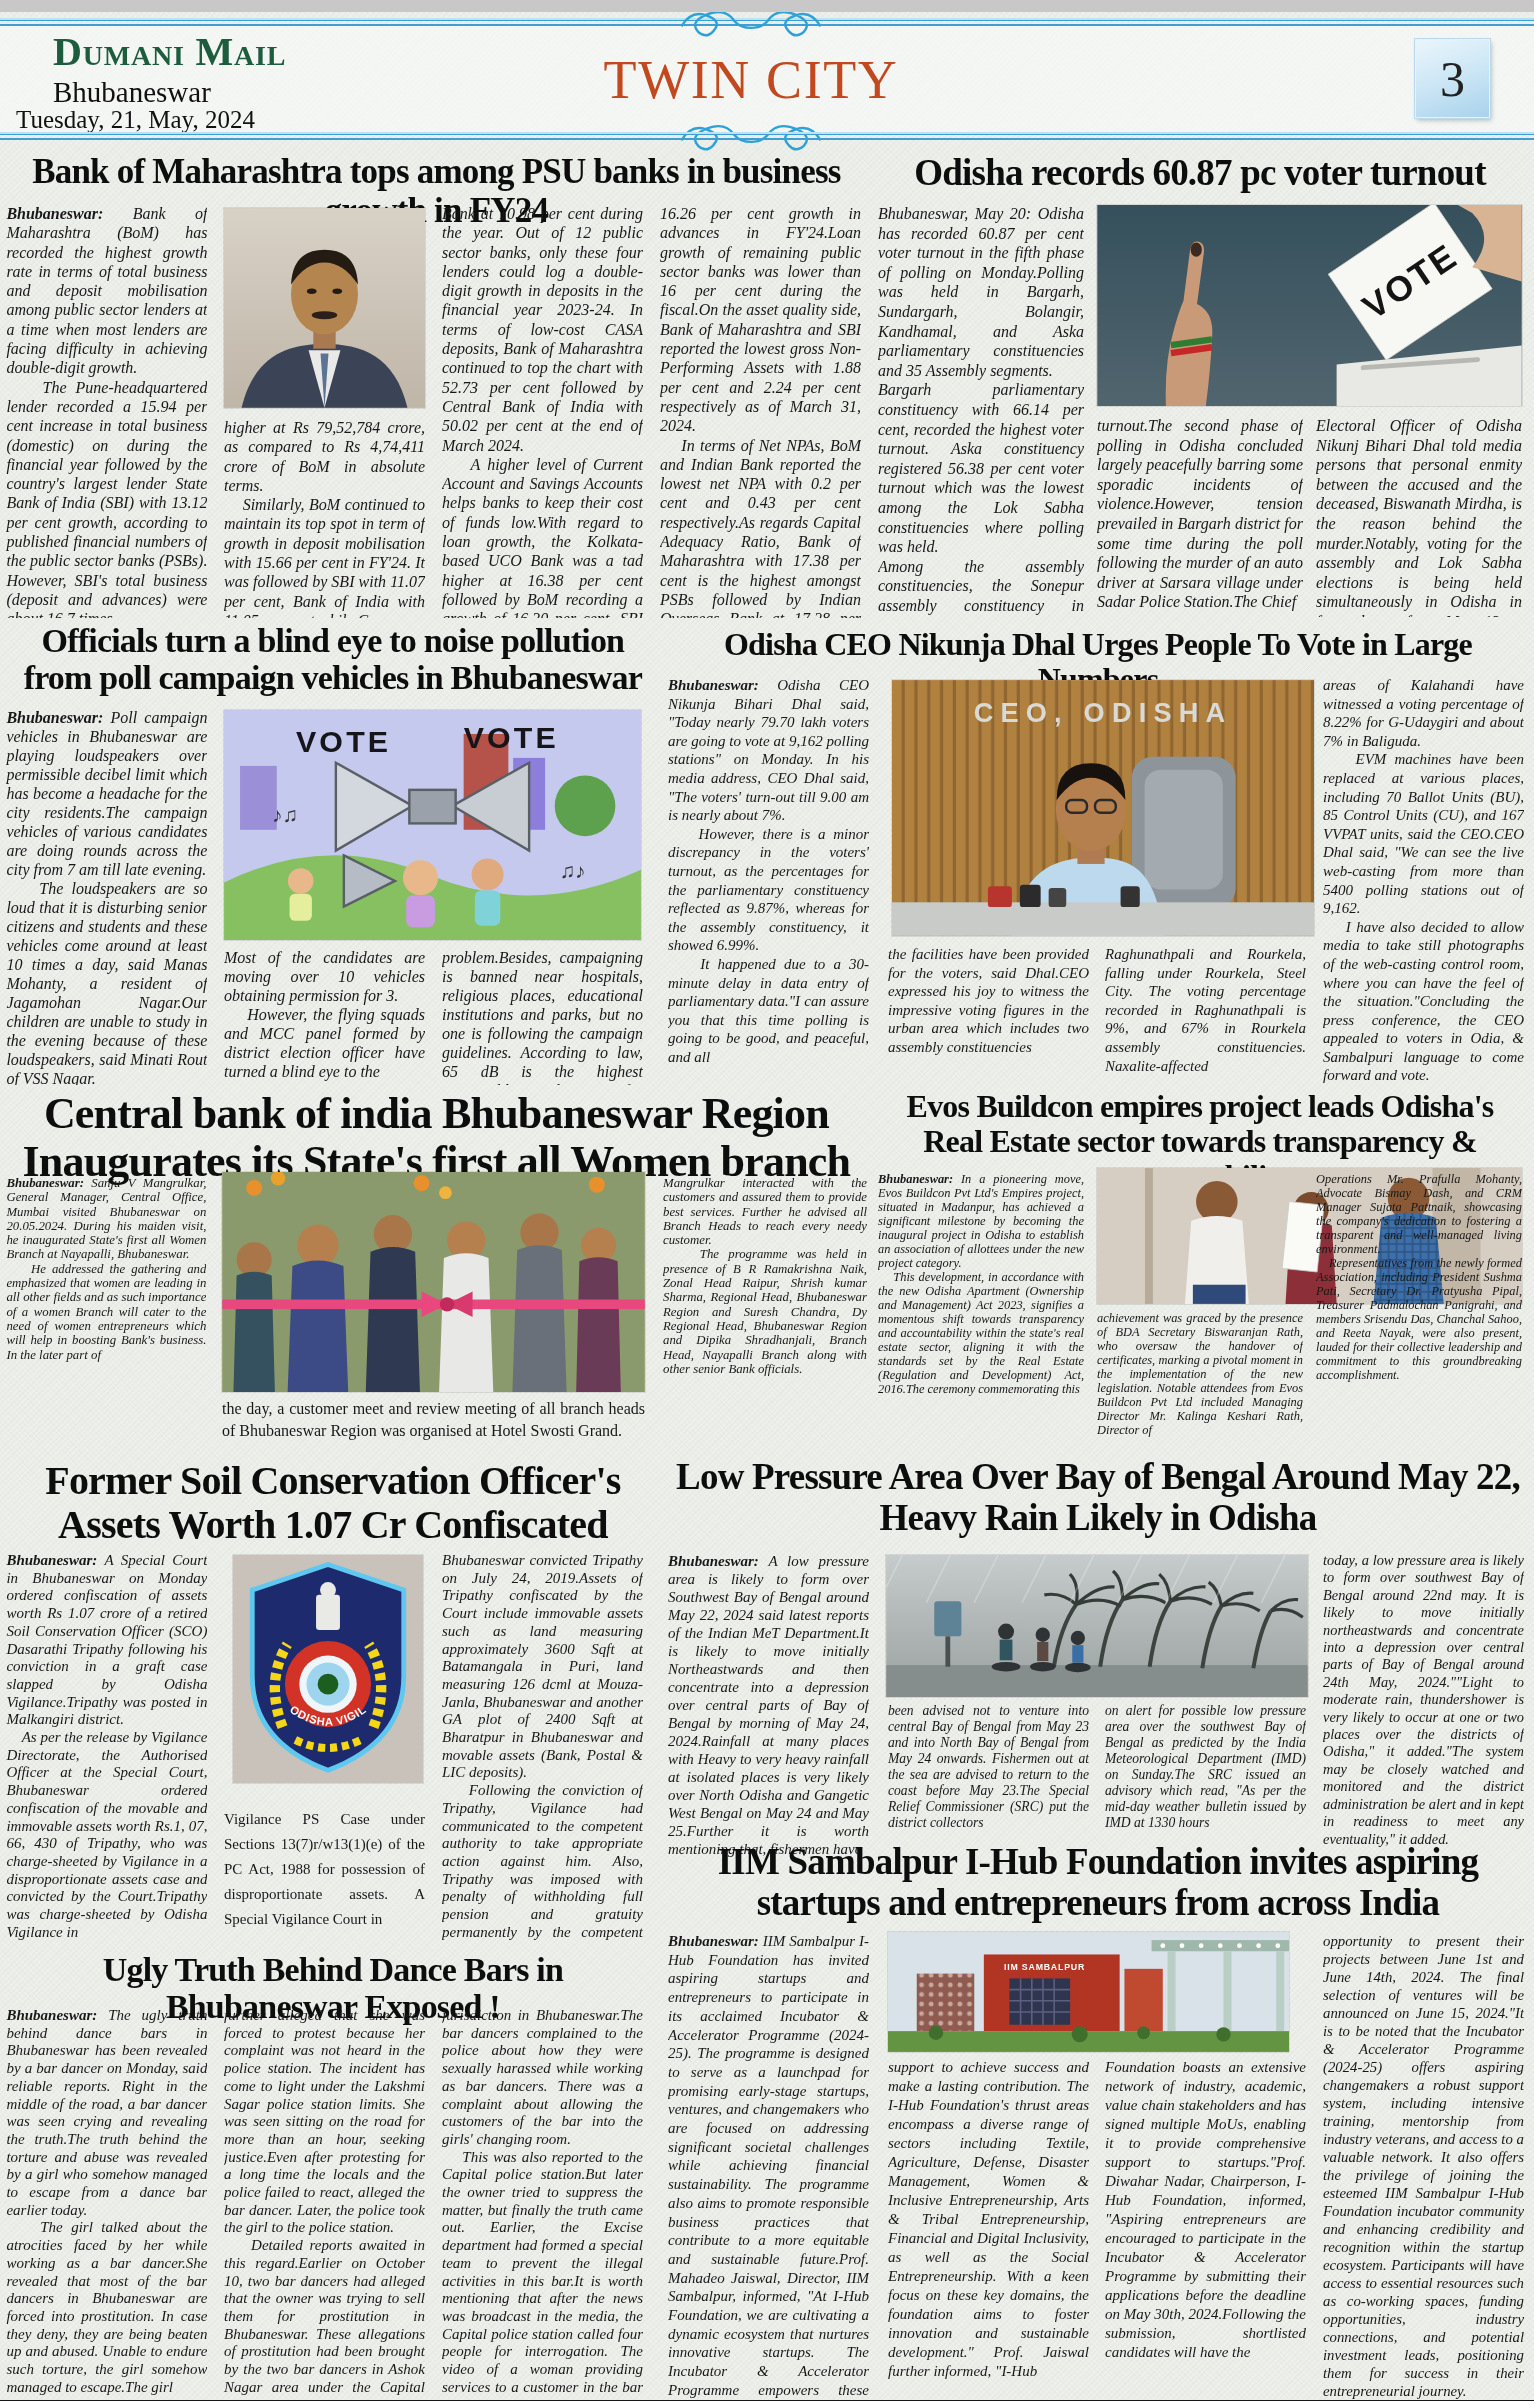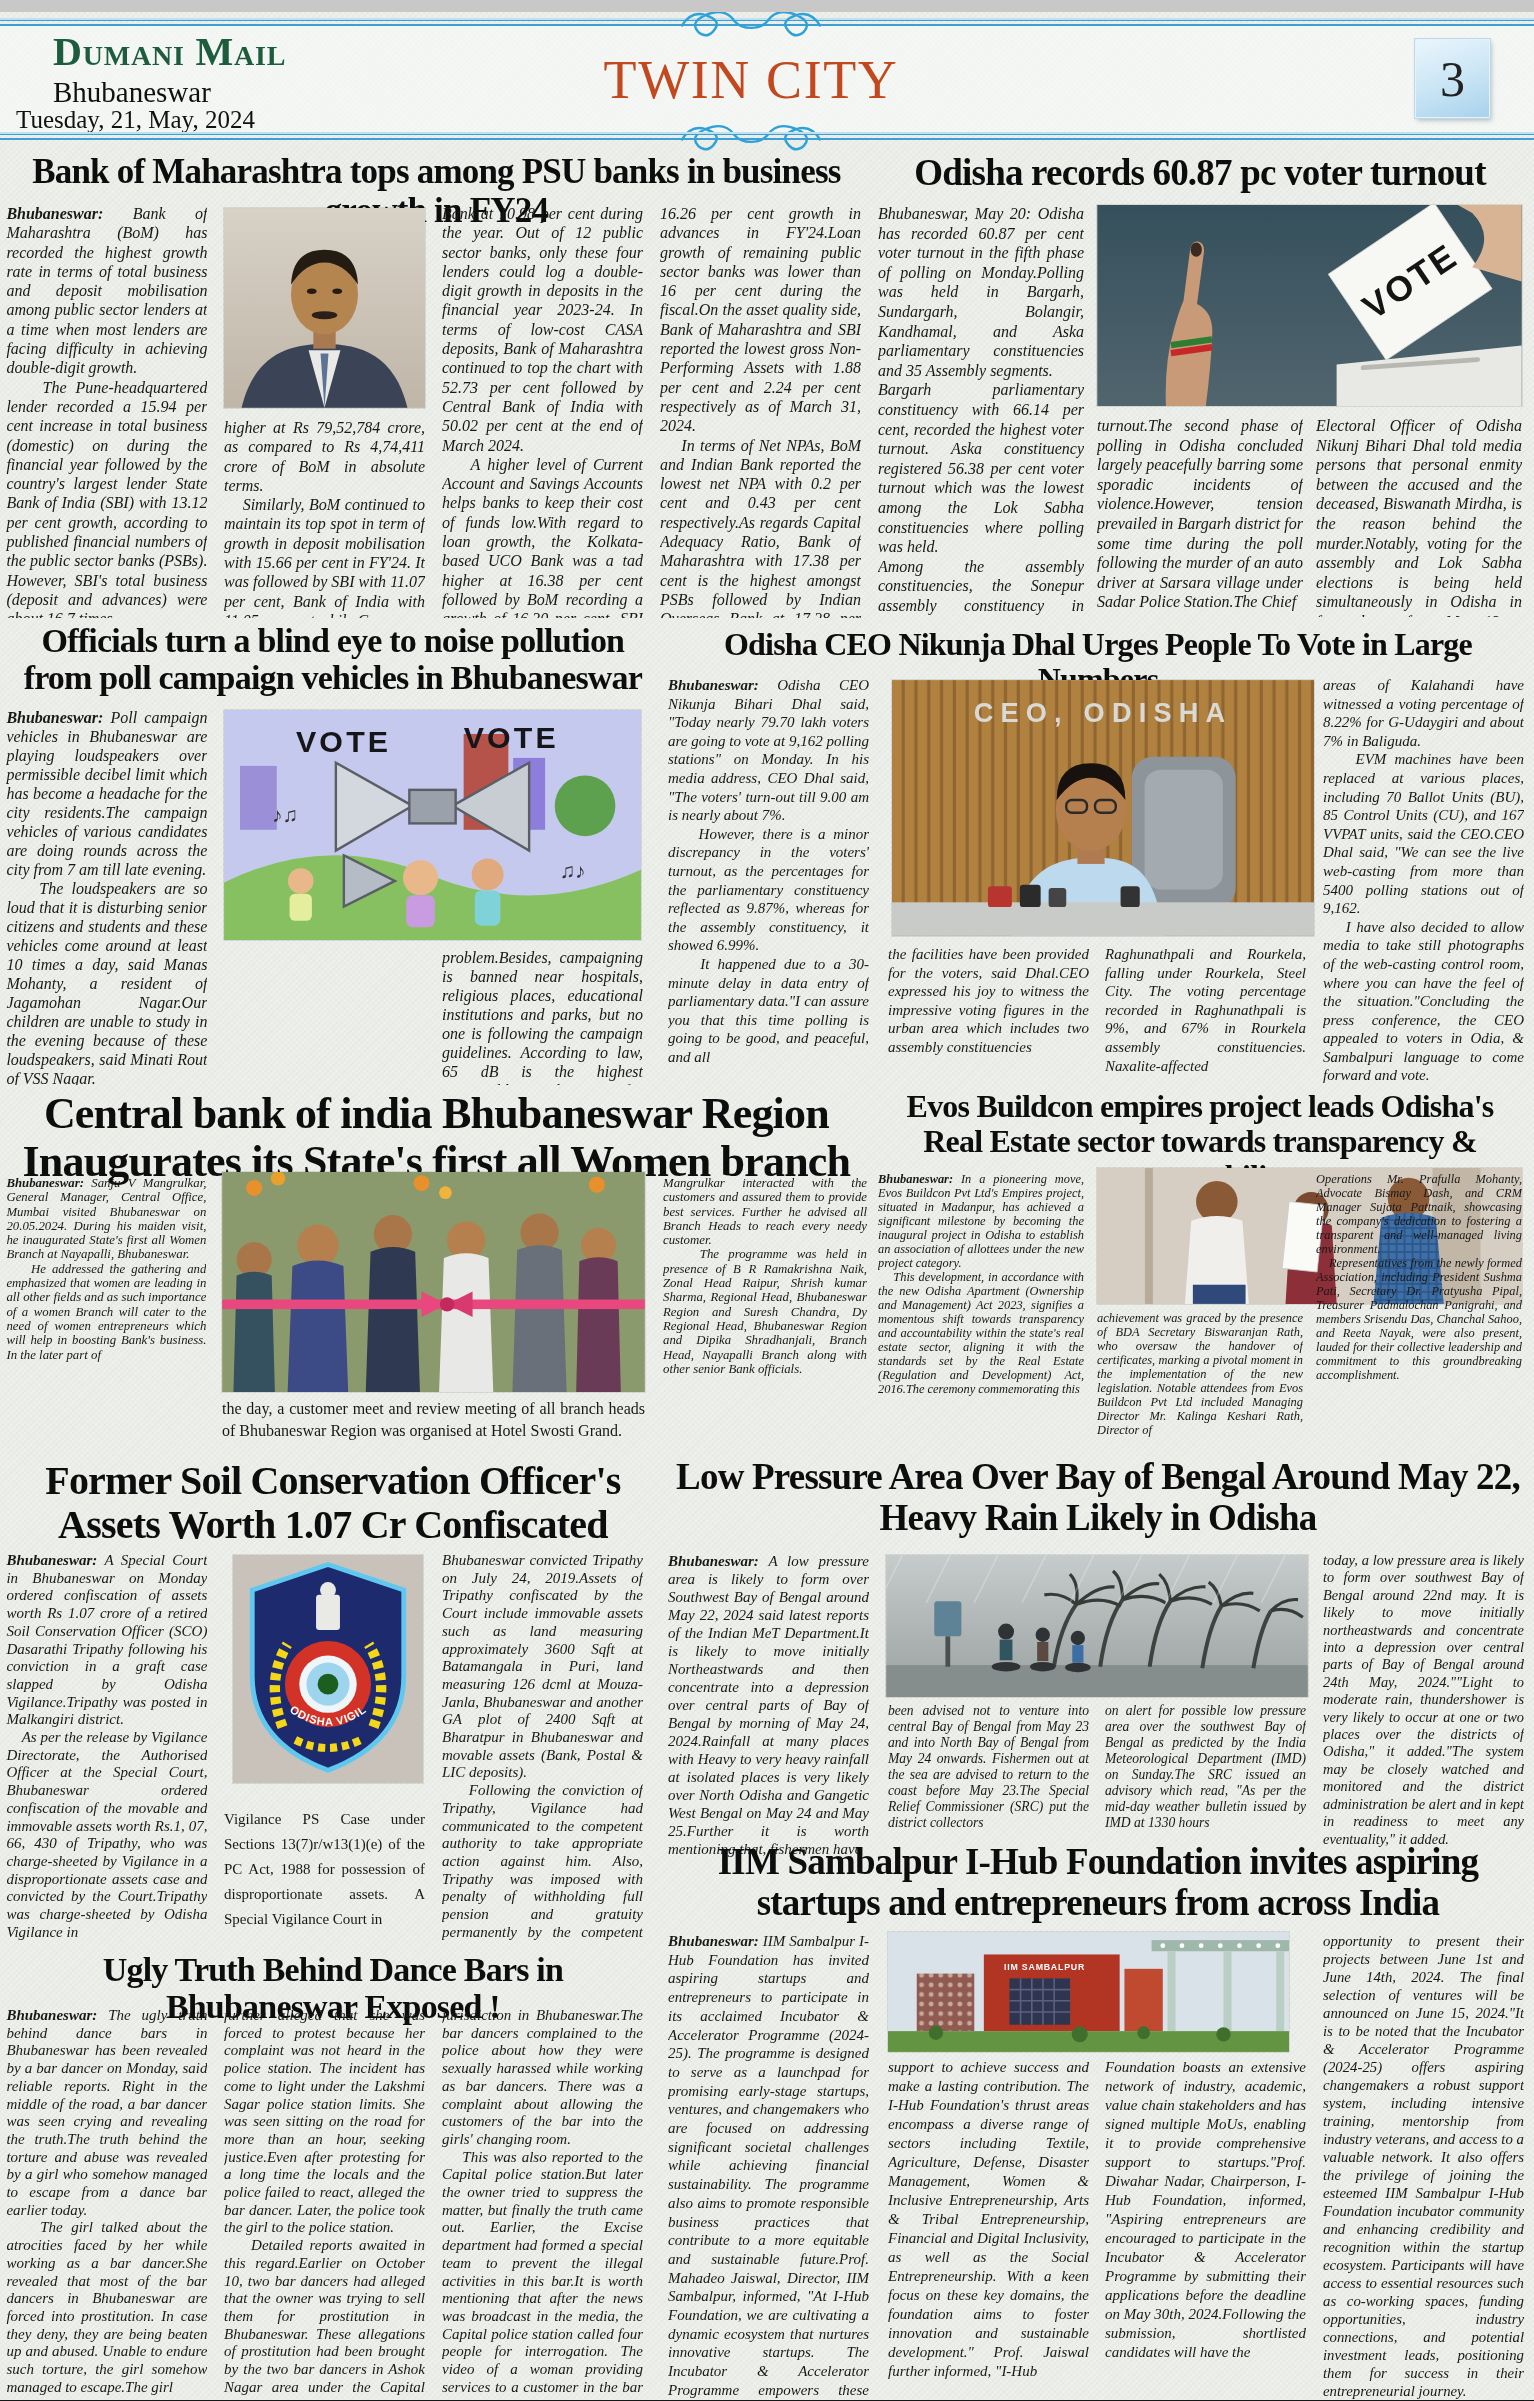--- a/index.html
+++ b/index.html
@@ -130,20 +130,22 @@
       <circle cx="330" cy="206" r="20" fill="#e0aa7e"></circle>
         <rect x="314" y="226" width="32" height="44" rx="8" fill="#7fd3d8"></rect>
       <circle cx="96" cy="214" r="16" fill="#e8b88a"></circle>
         <rect x="82" y="230" width="28" height="34" rx="7" fill="#e4ee9c"></rect>
       <text x="90" y="52" font-family="Liberation Sans,sans-serif" font-size="38" font-weight="bold" fill="#15151a" letter-spacing="4">VOTE</text>
       <text x="300" y="48" font-family="Liberation Sans,sans-serif" font-size="38" font-weight="bold" fill="#15151a" letter-spacing="4">VOTE</text>
       <text x="60" y="140" font-size="26" fill="#333">♪♫</text>
       <text x="420" y="210" font-size="26" fill="#333">♫♪</text>
     </svg>
   </div>
+  <div class="col" style="left:224px;top:936px;width:201px;height:137px;font-size:16px;line-height:19px"><span>Most of the candidates are moving over 10 vehicles obtaining permission for 3.
+    However, the flying squads and MCC panel formed by district election officer have turned a blind eye to the</span></div>
   <div class="col" style="left:442px;top:936px;width:201px;height:137px;font-size:16px;line-height:19px"><span>problem.Besides, campaigning is banned near hospitals, religious places, educational institutions and parks, but no one is following the campaign guidelines. According to law, 65 dB is the highest permissible limit for loudspeakers.</span></div>
 
   <div class="headline" style="left:668px;top:615px;width:860px;font-size:32px">Odisha CEO Nikunja Dhal Urges People To Vote in Large Numbers</div>
   <div class="col" style="left:668px;top:664px;width:201px;height:407px;font-size:15px;line-height:18.6px"><b>Bhubaneswar: </b><span>Odisha CEO Nikunja Bihari Dhal said, "Today nearly 79.70 lakh voters are going to vote at 9,162 polling stations" on Monday. In his media address, CEO Dhal said, "The voters' turn-out till 9.00 am is nearly about 7%.
     However, there is a minor discrepancy in the voters' turnout, as the percentages for the parliamentary constituency reflected as 9.87%, whereas for the assembly constituency, it showed 6.99%.
     It happened due to a 30-minute delay in data entry of parliamentary data."I can assure you that this time polling is going to be good, and peaceful, and all</span></div>
   <div class="photo" style="left:892px;top:668px;width:422px;height:256px">
     <svg viewBox="0 0 528 320">
       <defs>
           <pattern id="wood" width="16" height="12" patternUnits="userSpaceOnUse">

